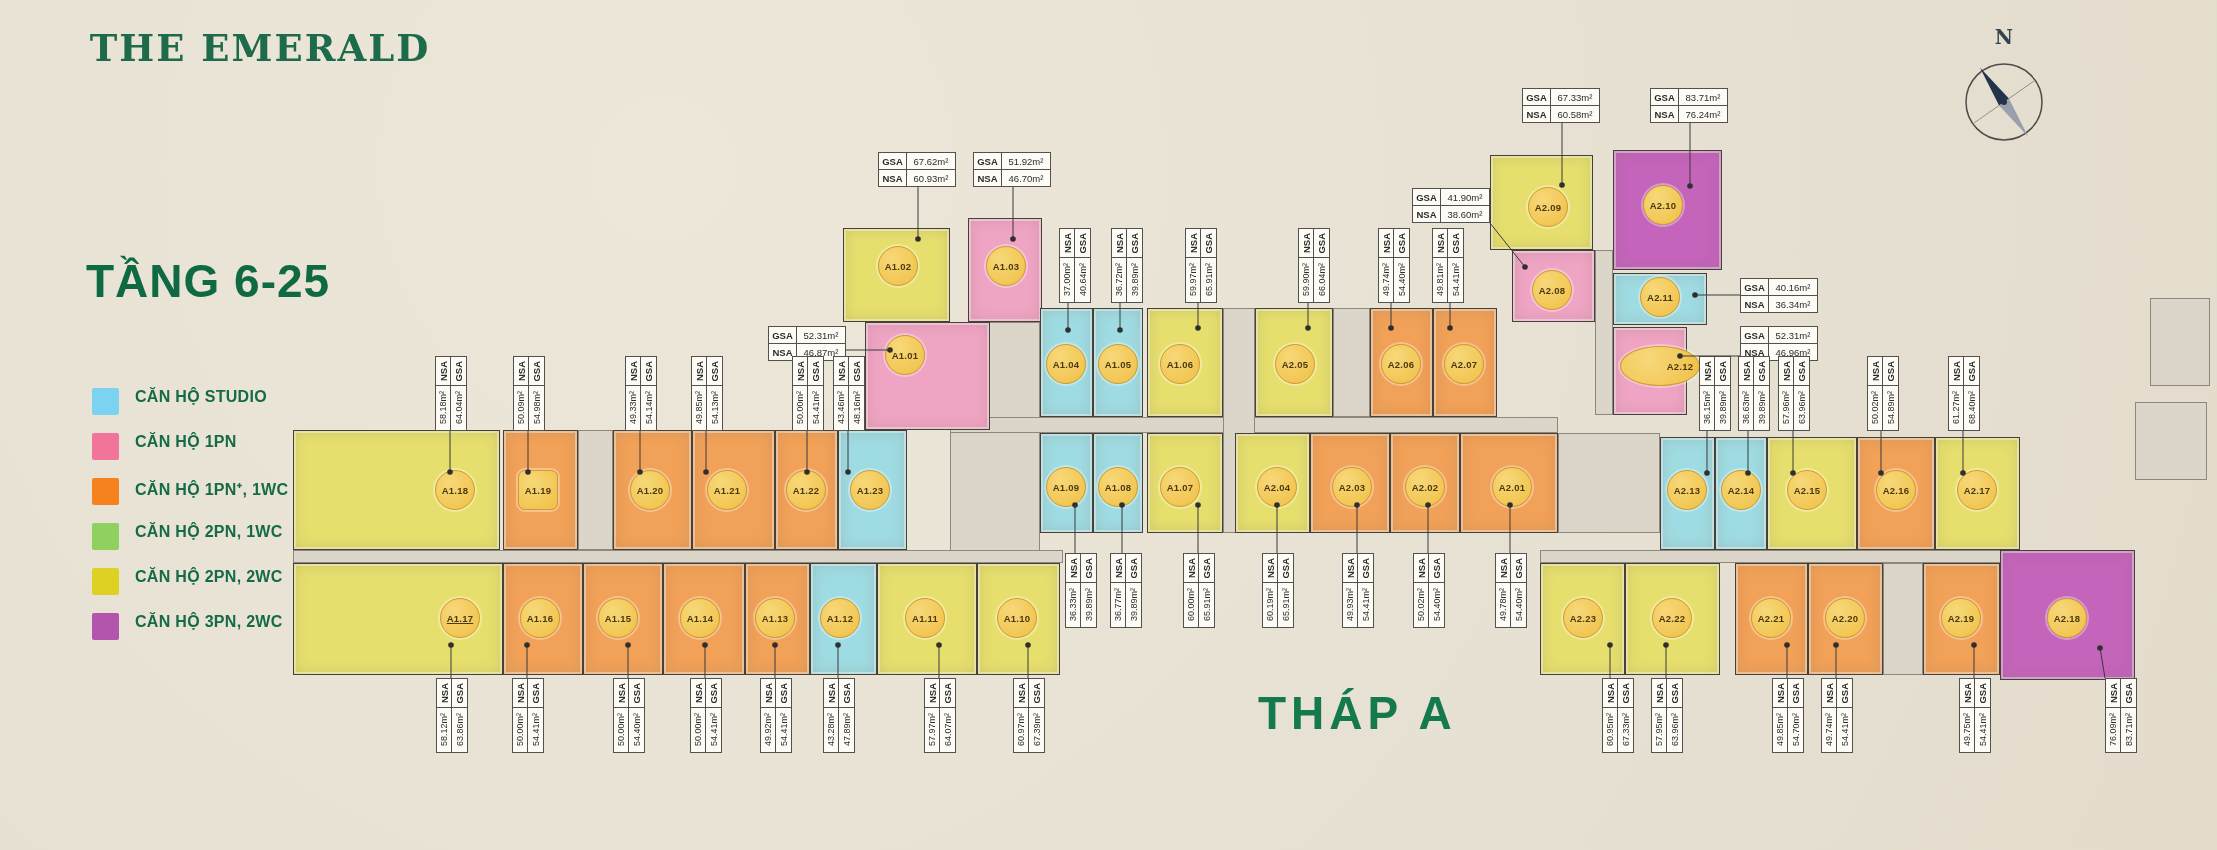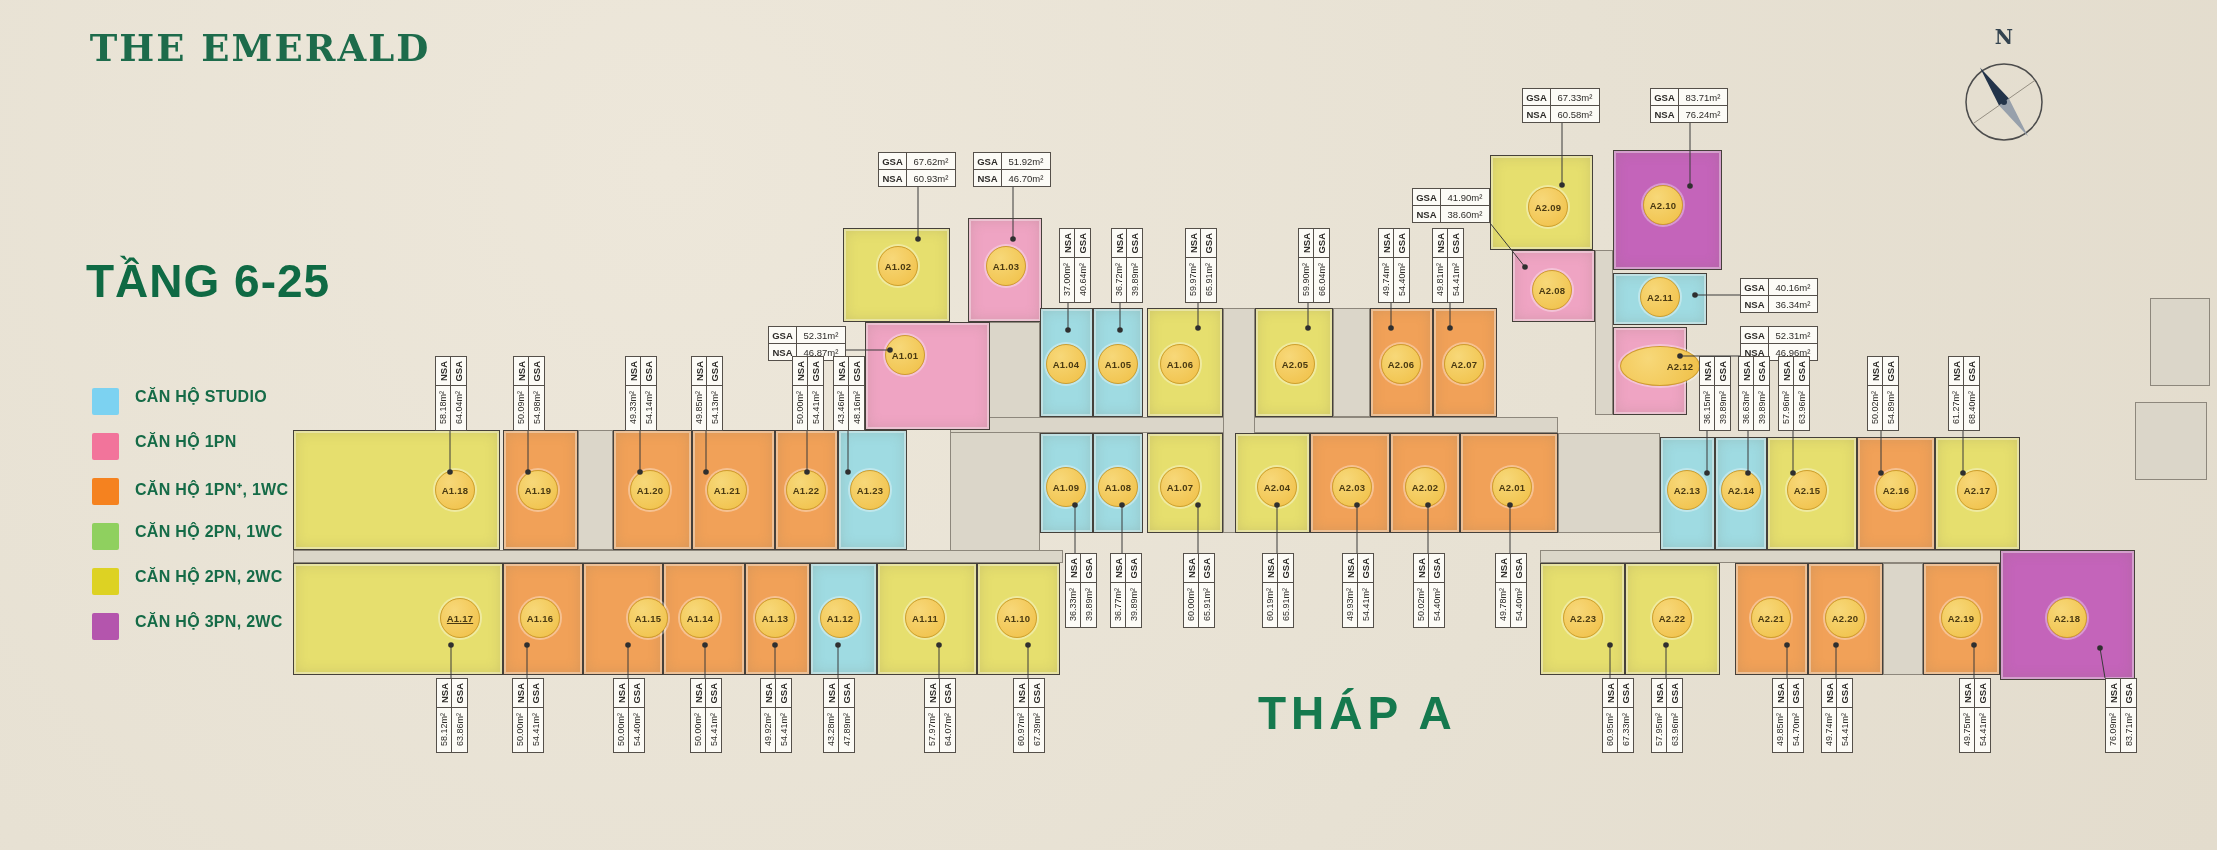--- a/index.html
+++ b/index.html
@@ -256,21 +256,21 @@
         <span class="vtxt">GSA</span>
       </div>
       <div class="vval">
         <span class="vtxt">50.00m²</span>
       </div>
       <div class="vval">
         <span class="vtxt">54.41m²</span>
       </div>
     </div>
     <div class="unit" style="left: 583px; top: 563px; width: 80px; height: 112px; background: rgb(241, 161, 88);"></div>
-    <div class="badge" style="left: 648px; top: 618px;">A1.15</div>
+    <div class="badge" style="left: 618px; top: 618px;">A1.15</div>
     <div class="vpair" style="left: 613px; top: 678px;">
       <div class="vhdr">
         <span class="vtxt">NSA</span>
       </div>
       <div class="vhdr">
         <span class="vtxt">GSA</span>
       </div>
       <div class="vval">
         <span class="vtxt">50.00m²</span>
       </div>
@@ -320,21 +320,21 @@
         <span class="vtxt">GSA</span>
       </div>
       <div class="vval">
         <span class="vtxt">58.18m²</span>
       </div>
       <div class="vval">
         <span class="vtxt">64.04m²</span>
       </div>
     </div>
     <div class="unit" style="left: 503px; top: 430px; width: 75px; height: 120px; background: rgb(241, 161, 88);"></div>
-    <div class="badge" style="left: 538px; top: 490px;">A1.19</div>
+    <div class="badge" style="left: 538px; top: 490px; border-radius: 7px;">A1.19</div>
     <div class="vpair" style="left: 513px; top: 356px;">
       <div class="vhdr">
         <span class="vtxt">NSA</span>
       </div>
       <div class="vhdr">
         <span class="vtxt">GSA</span>
       </div>
       <div class="vval">
         <span class="vtxt">50.09m²</span>
       </div>

